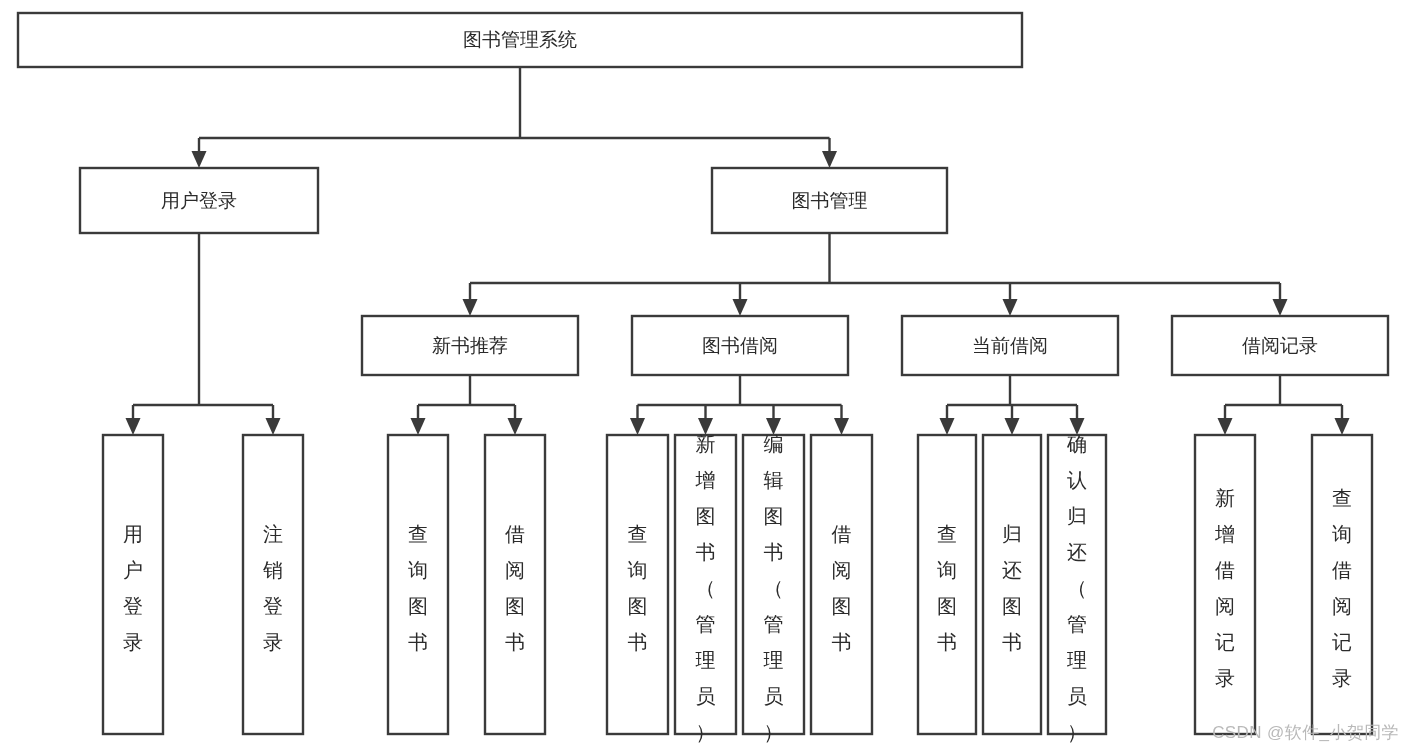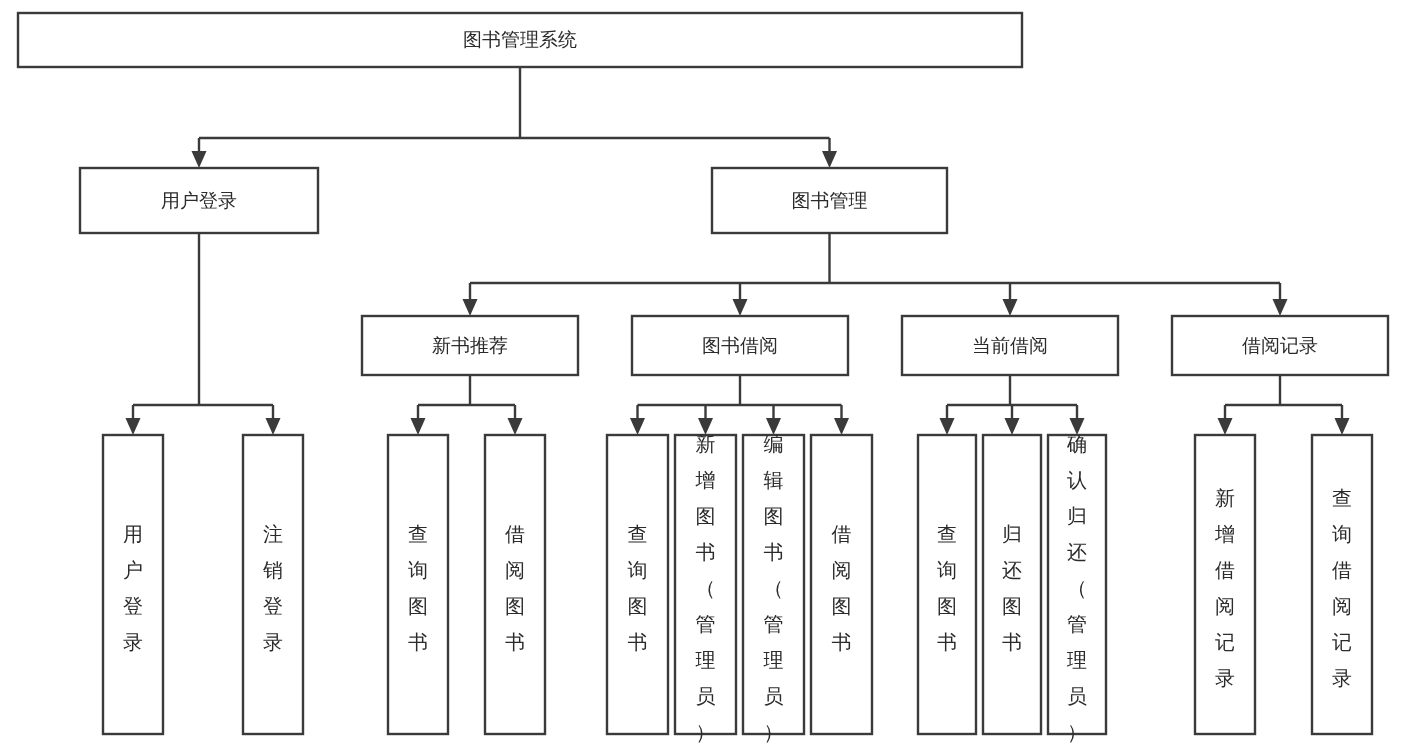--- a/index.html
+++ b/index.html
@@ -178,13 +178,14 @@
         <g>
           <rect class="node-rect" x="1195" y="435" width="60" height="299"></rect>
           <text class="node-label-v" x="1225" y="504.58"><tspan x="1225" dy="0">新</tspan><tspan x="1225" dy="36">增</tspan><tspan x="1225" dy="36">借</tspan><tspan x="1225" dy="36">阅</tspan><tspan x="1225" dy="36">记</tspan><tspan x="1225" dy="36">录</tspan></text>
         </g>
         <g>
           <rect class="node-rect" x="1312" y="435" width="60" height="299"></rect>
           <text class="node-label-v" x="1342" y="504.58"><tspan x="1342" dy="0">查</tspan><tspan x="1342" dy="36">询</tspan><tspan x="1342" dy="36">借</tspan><tspan x="1342" dy="36">阅</tspan><tspan x="1342" dy="36">记</tspan><tspan x="1342" dy="36">录</tspan></text>
         </g>
       </g>
   </svg>
+  <div class="watermark">CSDN @软件_小贺同学</div>
 </div>
 
 </body></html>

